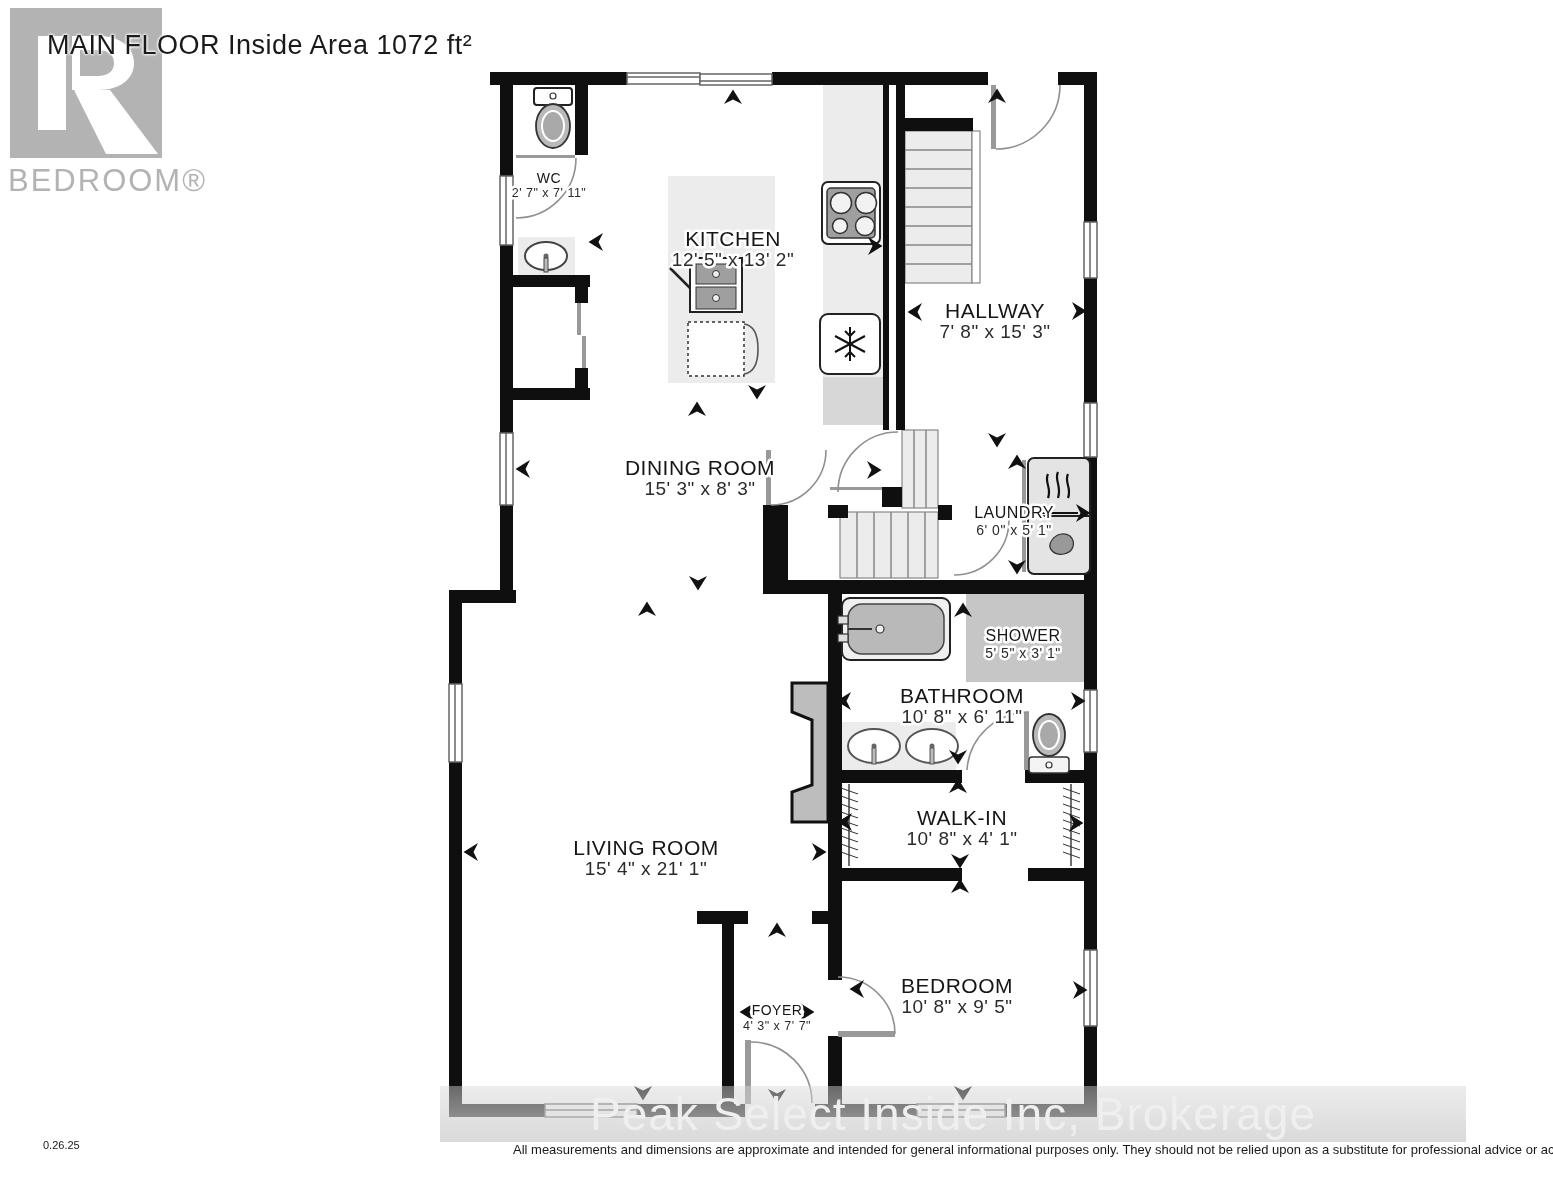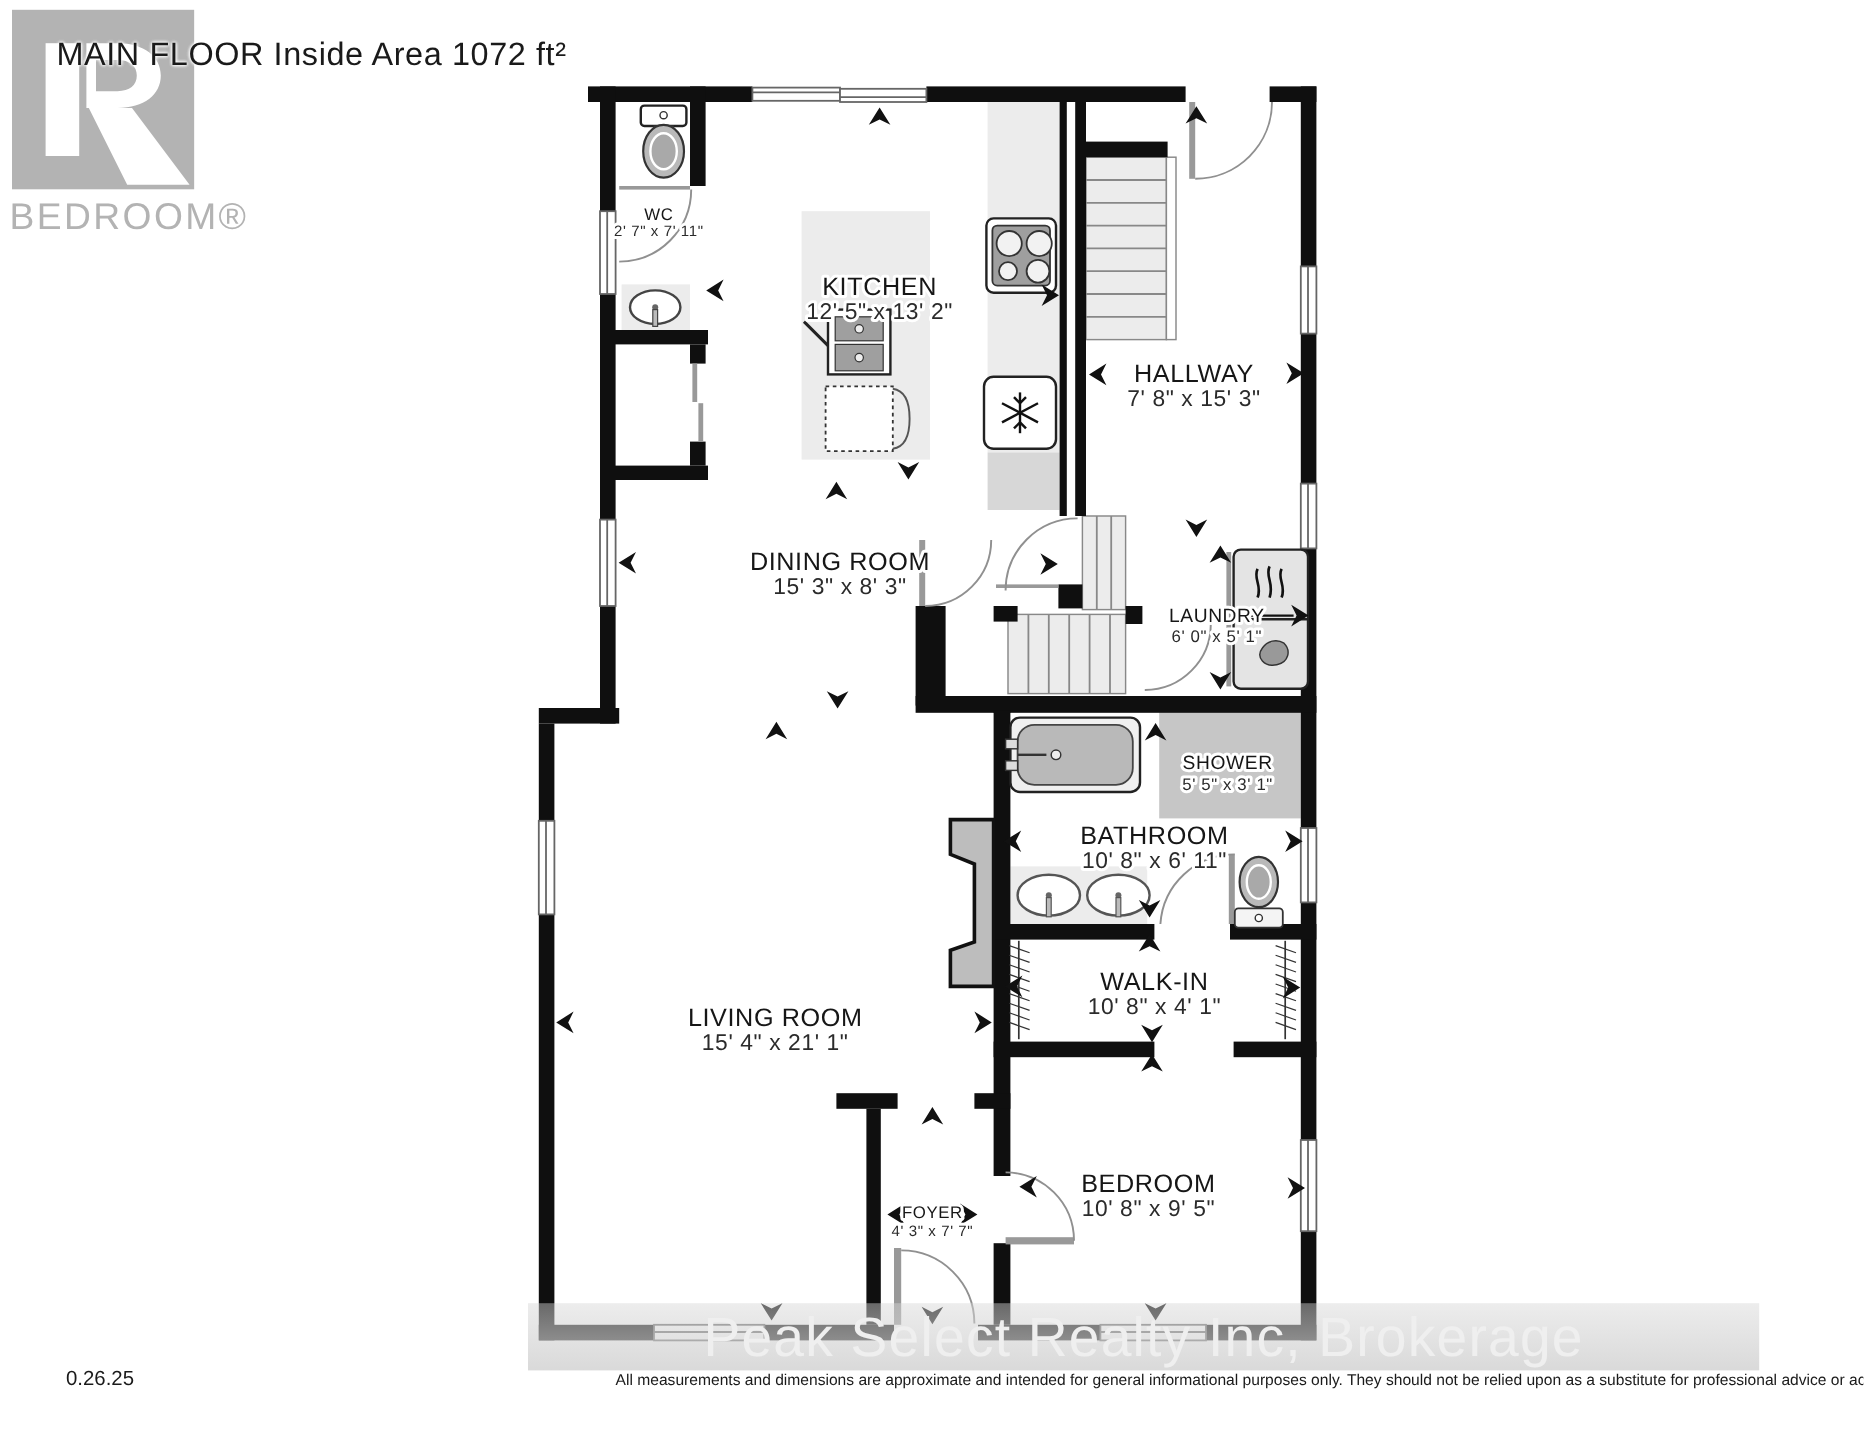--- a/index.html
+++ b/index.html
@@ -9,21 +9,21 @@
         letter-spacing:.5px;white-space:nowrap;z-index:3;
         text-shadow:0 0 3px #fff,0 0 3px #fff,0 0 3px #fff;text-align:right;}
   .logo{position:absolute;left:10px;top:8px;z-index:1;}
   .logo-text{position:absolute;left:8px;top:163px;font-size:31px;color:#b3b3b3;
         letter-spacing:2px;z-index:1;white-space:nowrap;}
   .plan-svg{position:absolute;left:0;top:0;z-index:2;}
   .wm-band{position:absolute;left:440px;top:1086px;width:1026px;height:56px;z-index:4;
         background:linear-gradient(to bottom,rgba(214,214,214,.45),rgba(208,208,208,.8));
         display:flex;align-items:center;justify-content:center;}
   .wm-text{font-size:46px;color:#efefef;letter-spacing:1px;white-space:nowrap;}
-  .footer-date{position:absolute;left:43px;top:1139px;font-size:17px;color:#1a1a1a;z-index:5;margin-left:12px;}
+  .footer-date{position:absolute;left:43px;top:1139px;font-size:11px;color:#1a1a1a;z-index:5;}
   .footer-disclaimer{position:absolute;left:513px;top:1142px;width:1000px;font-size:13px;
         color:#1a1a1a;white-space:nowrap;z-index:5;}
   
   .lbl{font-family:"Liberation Sans",sans-serif;fill:#161616;text-anchor:middle;
        paint-order:stroke;stroke:#fff;stroke-width:5px;stroke-linejoin:round;letter-spacing:.5px;}
   .n-big{font-size:21px;}  .d-big{font-size:19px;fill:#2b2b2b;}
   .n-med{font-size:16px;}  .d-med{font-size:14px;fill:#2b2b2b;}
   .n-sm{font-size:14px;}   .d-sm{font-size:12.5px;fill:#2b2b2b;}
   .wall{fill:#0f0f0f;}
   .win{fill:#fff;stroke:#666;stroke-width:1.5;}
@@ -397,19 +397,19 @@
       <text class="lbl n-big" x="646" y="855">LIVING ROOM</text>
       <text class="lbl d-big" x="646" y="875">15' 4" x 21' 1"</text>
       <text class="lbl n-big" x="957" y="993">BEDROOM</text>
       <text class="lbl d-big" x="957" y="1013">10' 8" x 9' 5"</text>
       <text class="lbl n-sm" x="777" y="1015">FOYER</text>
       <text class="lbl d-sm" x="777" y="1030">4' 3" x 7' 7"</text>
     </g>
   </svg>
 
   <div class="wm-band">
-    <div class="wm-text">Peak Select Realty Inc, Brokerage</div>
+    <div class="wm-text">Peak Select Inside Inc, Brokerage</div>
   </div>
 
   <div class="footer-date">0.26.25</div>
   <div class="footer-disclaimer">All measurements and dimensions are approximate and intended for general informational purposes only. They should not be relied upon as a substitute for professional advice or accurate surveying.</div>
 
 </div>
 
 </body></html>

